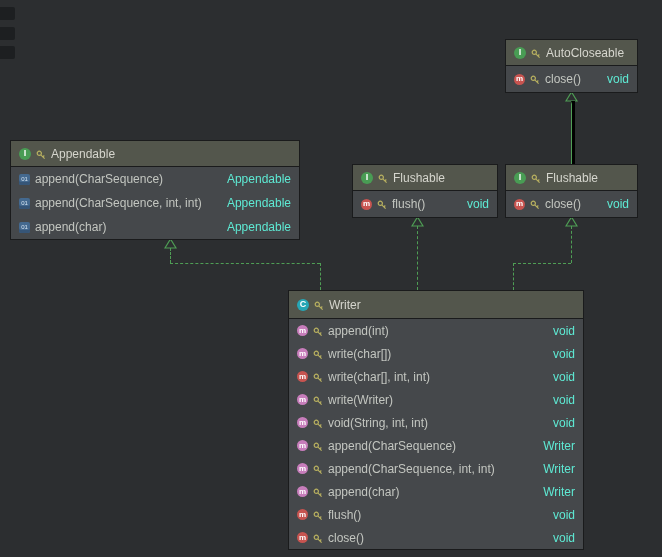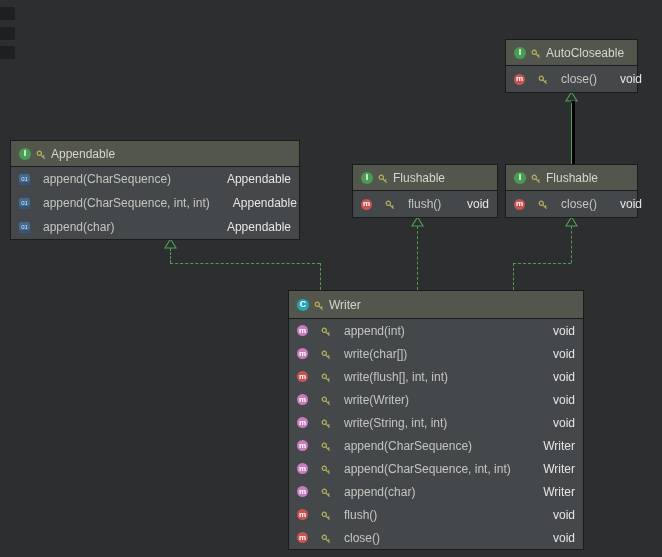--- a/index.html
+++ b/index.html
@@ -15,26 +15,26 @@
   
   .node{
     position:absolute;background:#45484b;border:1px solid #1a1b1c;
     box-sizing:border-box;color:#c3c6c0;font-size:12px;
   }
   .node-header{
     height:25px;background:#53564c;border-bottom:1px solid #1a1b1c;
     display:flex;align-items:center;gap:5px;padding:0 8px;color:#d6d6ce;
   }
   .node-writer .node-header{height:27px}
-  .member{display:flex;align-items:center;gap:13px;padding:0 8px;white-space:nowrap}
+  .member{display:flex;align-items:center;gap:5px;padding:0 8px;white-space:nowrap}
   .node-app .member{height:24px}
   .node-one .member{height:26px}
   .node-writer .member{height:23px}
   .mname{white-space:nowrap}
-  .rtype{margin-left:auto;padding-left:10px;color:#e5e5e5}
+  .rtype{margin-left:auto;padding-left:10px;color:#5eead4}
 
   
   .kicon{width:12px;height:12px;border-radius:50%;display:flex;align-items:center;justify-content:center;
          font-size:9px;font-weight:bold;color:#fff;flex:0 0 auto;line-height:1}
   .kicon[data-icon="interface"]{background:#499C54}
   .kicon[data-icon="interface"]::after{content:"I"}
   .kicon[data-icon="class"]{background:#26A6B5}
   .kicon[data-icon="class"]::after{content:"C"}
 
   .micon{width:11px;height:11px;border-radius:50%;display:flex;align-items:center;justify-content:center;
@@ -201,39 +201,39 @@
         </svg></span>
     <span class="mname">write(char[])</span>
     <span class="rtype">void</span>
   </div>
   <div class="member">
     <span class="micon" data-icon="abstract-method"></span>
     <span class="key"><svg width="10" height="10" viewBox="0 0 10 10">
           <circle cx="3.3" cy="3.3" r="2.1" fill="none" stroke="#b8b060" stroke-width="1.2"></circle>
           <path d="M4.8 4.8 L8.6 8.6 M6.9 6.9 L8.3 5.5" fill="none" stroke="#b8b060" stroke-width="1.2"></path>
         </svg></span>
-    <span class="mname">write(flush[], int, int)</span>
+    <span class="mname">write(char[], int, int)</span>
     <span class="rtype">void</span>
   </div>
   <div class="member">
     <span class="micon" data-icon="method"></span>
     <span class="key"><svg width="10" height="10" viewBox="0 0 10 10">
           <circle cx="3.3" cy="3.3" r="2.1" fill="none" stroke="#b8b060" stroke-width="1.2"></circle>
           <path d="M4.8 4.8 L8.6 8.6 M6.9 6.9 L8.3 5.5" fill="none" stroke="#b8b060" stroke-width="1.2"></path>
         </svg></span>
     <span class="mname">write(Writer)</span>
     <span class="rtype">void</span>
   </div>
   <div class="member">
     <span class="micon" data-icon="method"></span>
     <span class="key"><svg width="10" height="10" viewBox="0 0 10 10">
           <circle cx="3.3" cy="3.3" r="2.1" fill="none" stroke="#b8b060" stroke-width="1.2"></circle>
           <path d="M4.8 4.8 L8.6 8.6 M6.9 6.9 L8.3 5.5" fill="none" stroke="#b8b060" stroke-width="1.2"></path>
         </svg></span>
-    <span class="mname">write(String, int, int)</span>
+    <span class="mname">void(String, int, int)</span>
     <span class="rtype">void</span>
   </div>
   <div class="member">
     <span class="micon" data-icon="method"></span>
     <span class="key"><svg width="10" height="10" viewBox="0 0 10 10">
           <circle cx="3.3" cy="3.3" r="2.1" fill="none" stroke="#b8b060" stroke-width="1.2"></circle>
           <path d="M4.8 4.8 L8.6 8.6 M6.9 6.9 L8.3 5.5" fill="none" stroke="#b8b060" stroke-width="1.2"></path>
         </svg></span>
     <span class="mname">append(CharSequence)</span>
     <span class="rtype">Writer</span>

